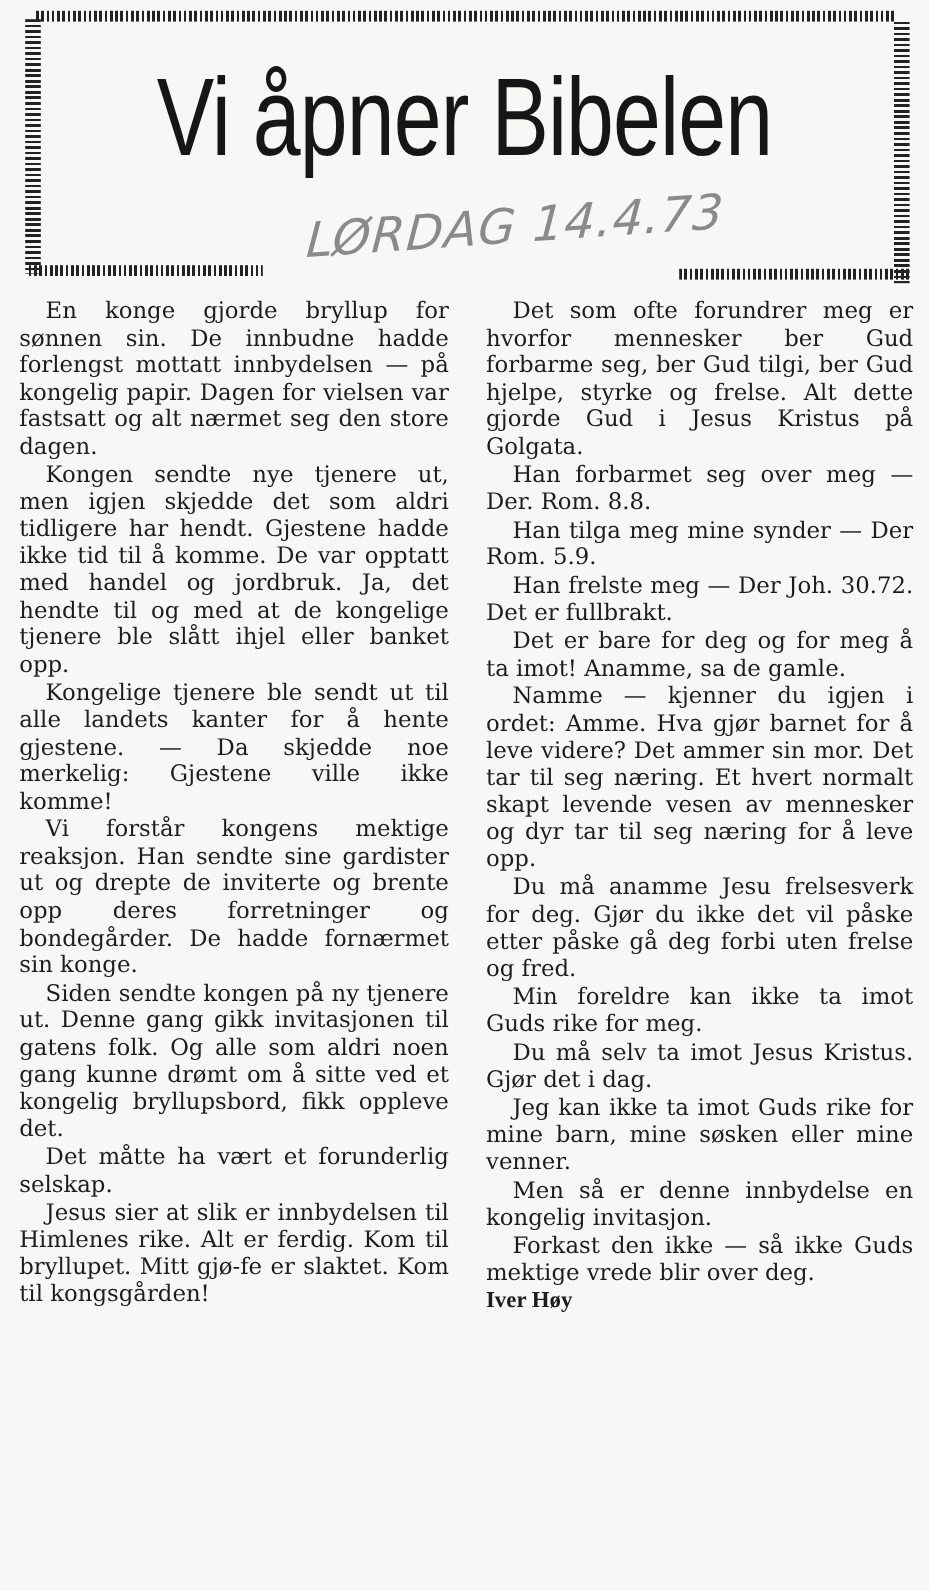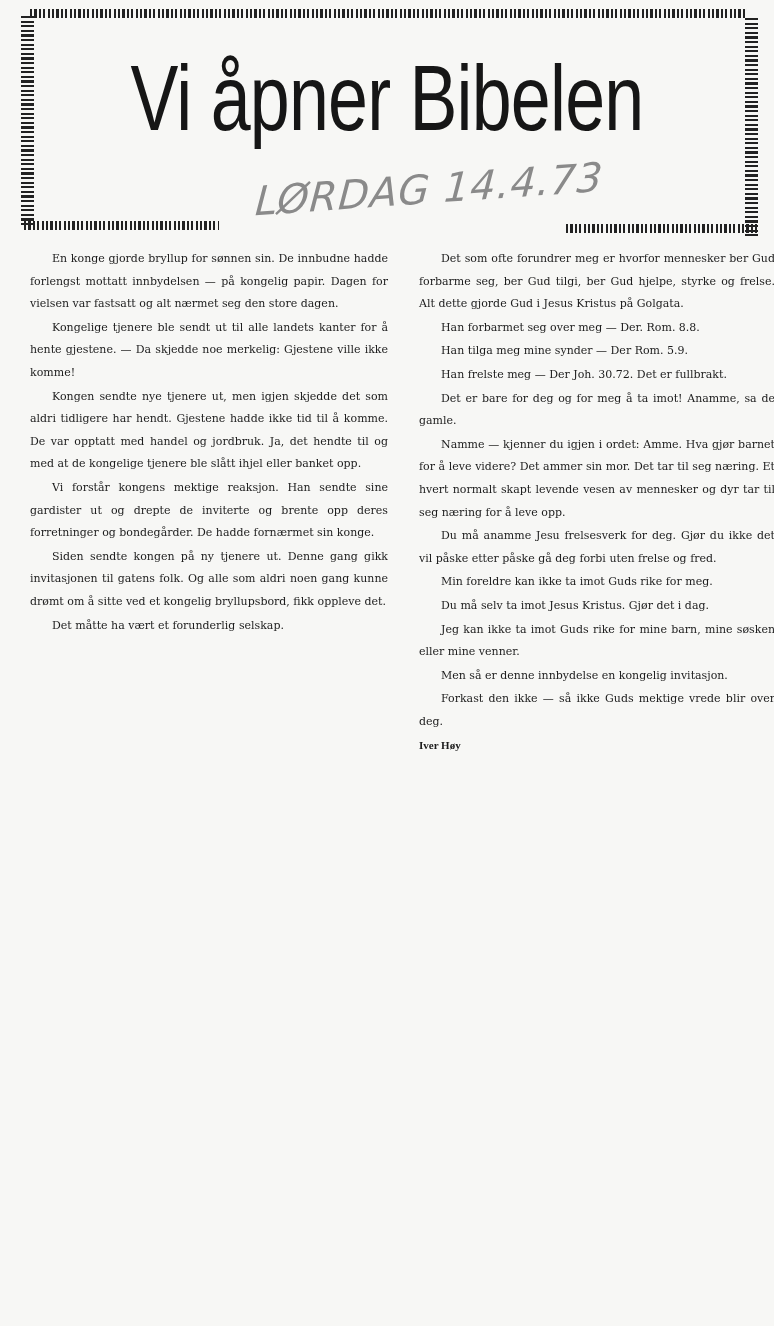--- a/index.html
+++ b/index.html
@@ -19,21 +19,21 @@
     position:absolute; left:0; width:774px; top:52px; text-align:center;
     font-family:"Liberation Sans","DejaVu Sans",sans-serif; font-weight:400;
     font-size:92px; letter-spacing:-1px; color:#161616;
     transform: scaleX(0.78); transform-origin:center top; line-height:1;
   }
   .handwriting {
     position:absolute; left:255px; top:166px;
     font-family:"DejaVu Sans",sans-serif; font-style:italic; font-size:40px;
     color:#8a8a8a; letter-spacing:1px; transform:rotate(-4deg) skewX(-8deg);
   }
-  .col { position:absolute; top:248px; font-size:11px; line-height:22.6px;margin-left:14px; }
+  .col { position:absolute; top:248px; font-size:19px; line-height:22.6px; }
   .col.left { left:16px; width:358px; }
   .col.right { left:405px; width:356px; }
   .col p { margin:0 0 1px 0; text-indent:22px; text-align:justify; }
   .sig { text-align:right; font-weight:bold; margin-right:18px; text-indent:0 !important;font-family:Liberation Serif, serif; }
 </style>
 </head>
 <body>
 
 <div>
   <div class="hatch-h" style="left:30px; top:9px; width:716px;"></div>
@@ -41,25 +41,26 @@
   <div class="hatch-v" style="left:745px; top:18px; height:218px;"></div>
   <div class="hatch-h" style="left:24px; top:221px; width:195px;"></div>
   <div class="hatch-h" style="left:566px; top:224px; width:192px;"></div>
 
   <div class="headline">Vi åpner Bibelen</div>
   <div class="handwriting">LØRDAG 14.4.73</div>
 </div>
 
 <div class="col left">
   <p>En konge gjorde bryllup for sønnen sin. De innbudne hadde forlengst mottatt innbydelsen — på kongelig papir. Dagen for vielsen var fastsatt og alt nærmet seg den store dagen.</p>
+  <p>Kongen sendte nye tjenere ut, men igjen skjedde det som aldri tidligere har hendt. Gjestene hadde ikke tid til å komme. De var opptatt med handel og jordbruk. Ja, det hendte til og med at de kongelige tjenere ble slått ihjel eller banket opp.</p>
   <p>Kongelige tjenere ble sendt ut til alle landets kanter for å hente gjestene. — Da skjedde noe merkelig: Gjestene ville ikke komme!</p>
-  <p>Kongen sendte nye tjenere ut, men igjen skjedde det som aldri tidligere har hendt. Gjestene hadde ikke tid til å komme. De var opptatt med handel og jordbruk. Ja, det hendte til og med at de kongelige tjenere ble slått ihjel eller banket opp.</p>
   <p>Vi forstår kongens mektige reaksjon. Han sendte sine gardister ut og drepte de inviterte og brente opp deres forretninger og bondegårder. De hadde fornærmet sin konge.</p>
   <p>Siden sendte kongen på ny tjenere ut. Denne gang gikk invitasjonen til gatens folk. Og alle som aldri noen gang kunne drømt om å sitte ved et kongelig bryllupsbord, fikk oppleve det.</p>
   <p>Det måtte ha vært et forunderlig selskap.</p>
+  <p>Jesus sier at slik er innbydelsen til Himlenes rike. Alt er ferdig. Kom til bryllupet. Mitt gjø-fe er slaktet. Kom til kongsgården!</p>
 </div>
 
 <div class="col right">
   <p>Det som ofte forundrer meg er hvorfor mennesker ber Gud forbarme seg, ber Gud tilgi, ber Gud hjelpe, styrke og frelse. Alt dette gjorde Gud i Jesus Kristus på Golgata.</p>
   <p>Han forbarmet seg over meg — Der. Rom. 8.8.</p>
   <p>Han tilga meg mine synder — Der Rom. 5.9.</p>
   <p>Han frelste meg — Der Joh. 30.72. Det er fullbrakt.</p>
   <p>Det er bare for deg og for meg å ta imot! Anamme, sa de gamle.</p>
   <p>Namme — kjenner du igjen i ordet: Amme. Hva gjør barnet for å leve videre? Det ammer sin mor. Det tar til seg næring. Et hvert normalt skapt levende vesen av mennesker og dyr tar til seg næring for å leve opp.</p>
   <p>Du må anamme Jesu frelsesverk for deg. Gjør du ikke det vil påske etter påske gå deg forbi uten frelse og fred.</p>

